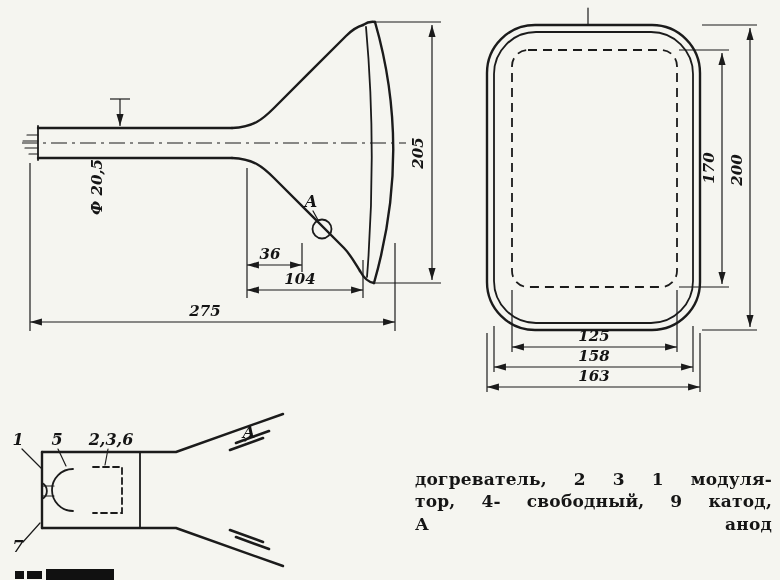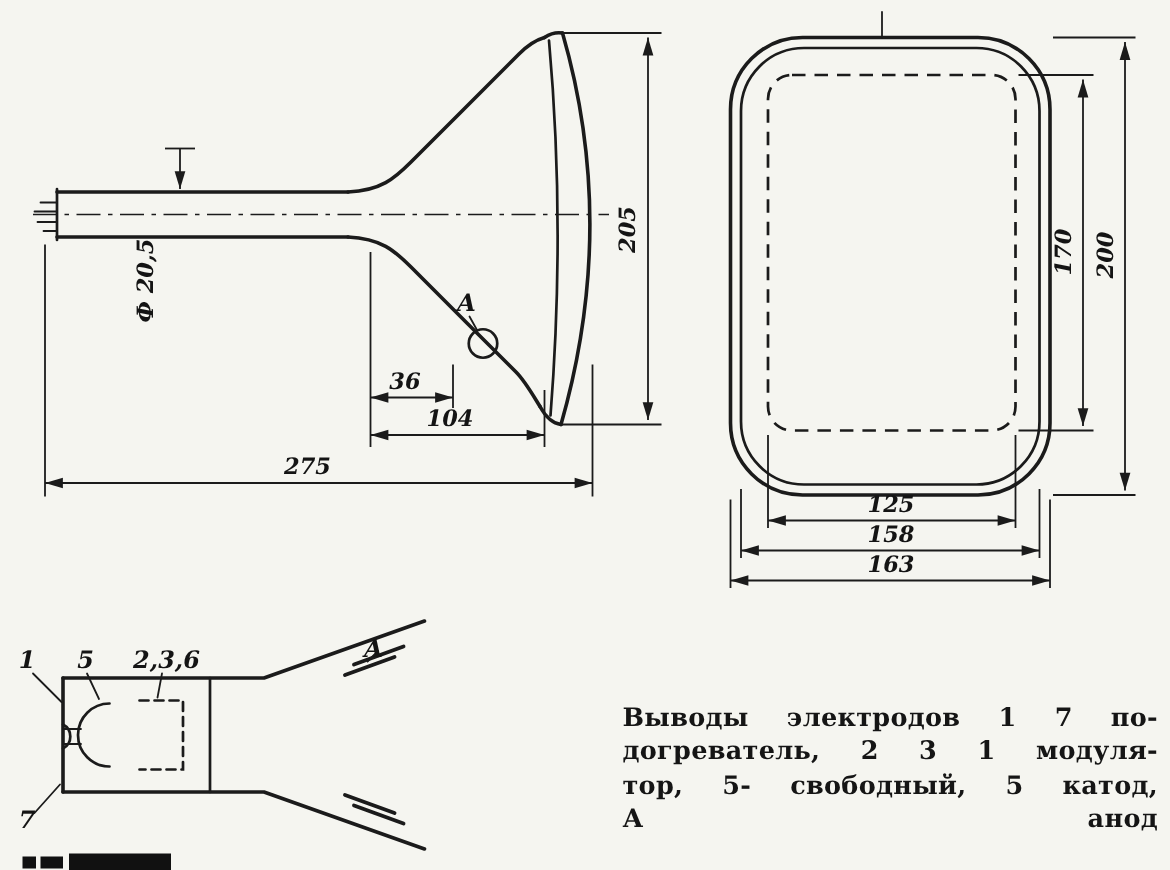--- a/index.html
+++ b/index.html
@@ -138,17 +138,16 @@
 
     <g>
       <rect class="artifact" x="15" y="571" width="9" height="8"></rect>
       <rect class="artifact" x="27" y="571" width="15" height="8"></rect>
       <rect class="artifact" x="46" y="569" width="68" height="11"></rect>
     </g>
   </g>
 </svg>
 
 <div class="caption">
-  <div class="cap-line">Выводы электродов 1 7 по-</div>
   <div class="cap-line">догреватель, 2 3 1 модуля-</div>
-  <div class="cap-line">тор, 5- свободный, 5 катод,</div>
+  <div class="cap-line">тор, 4- свободный, 9 катод,</div>
   <div class="cap-line cap-last">А анод</div>
 </div>
 
 </body></html>

